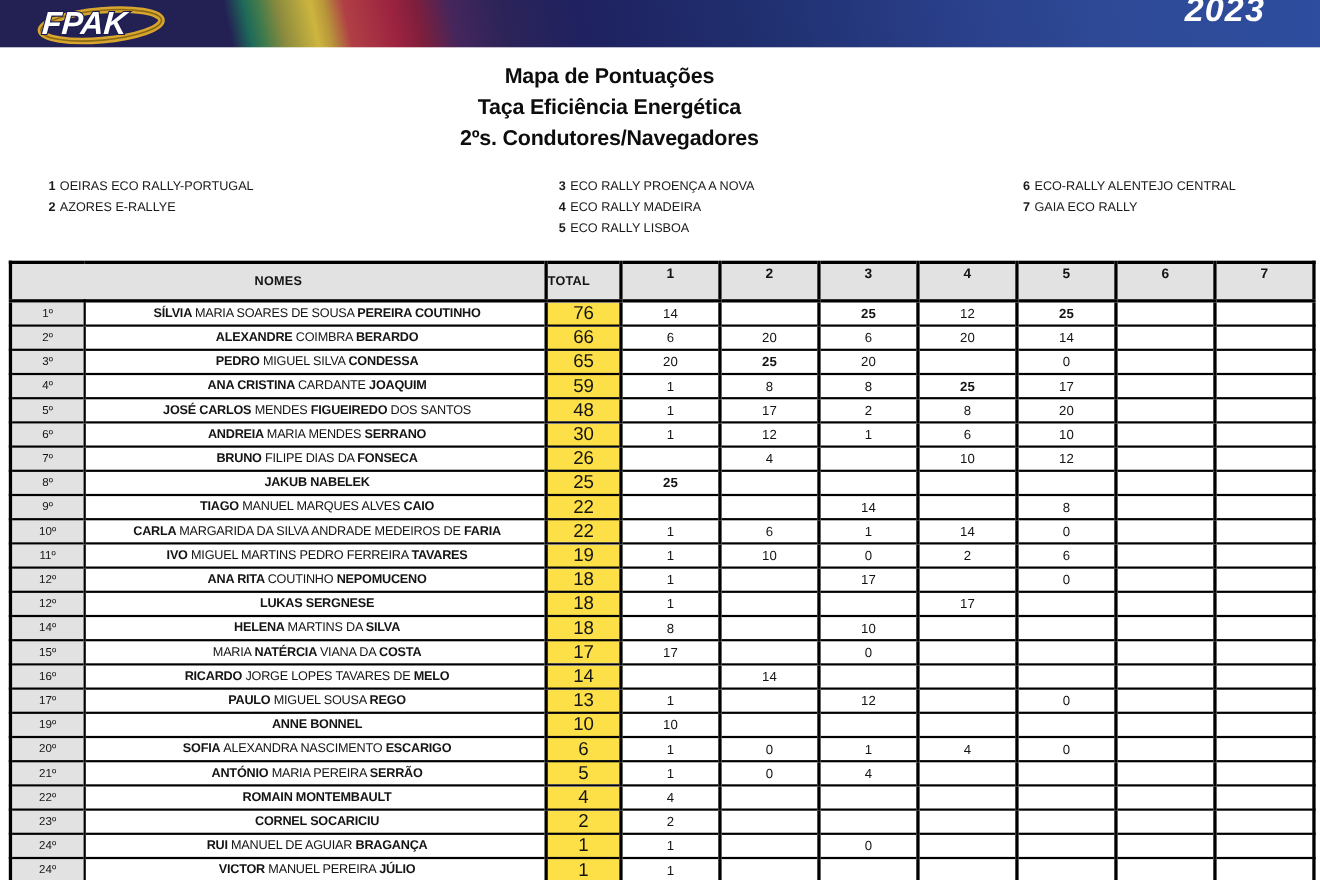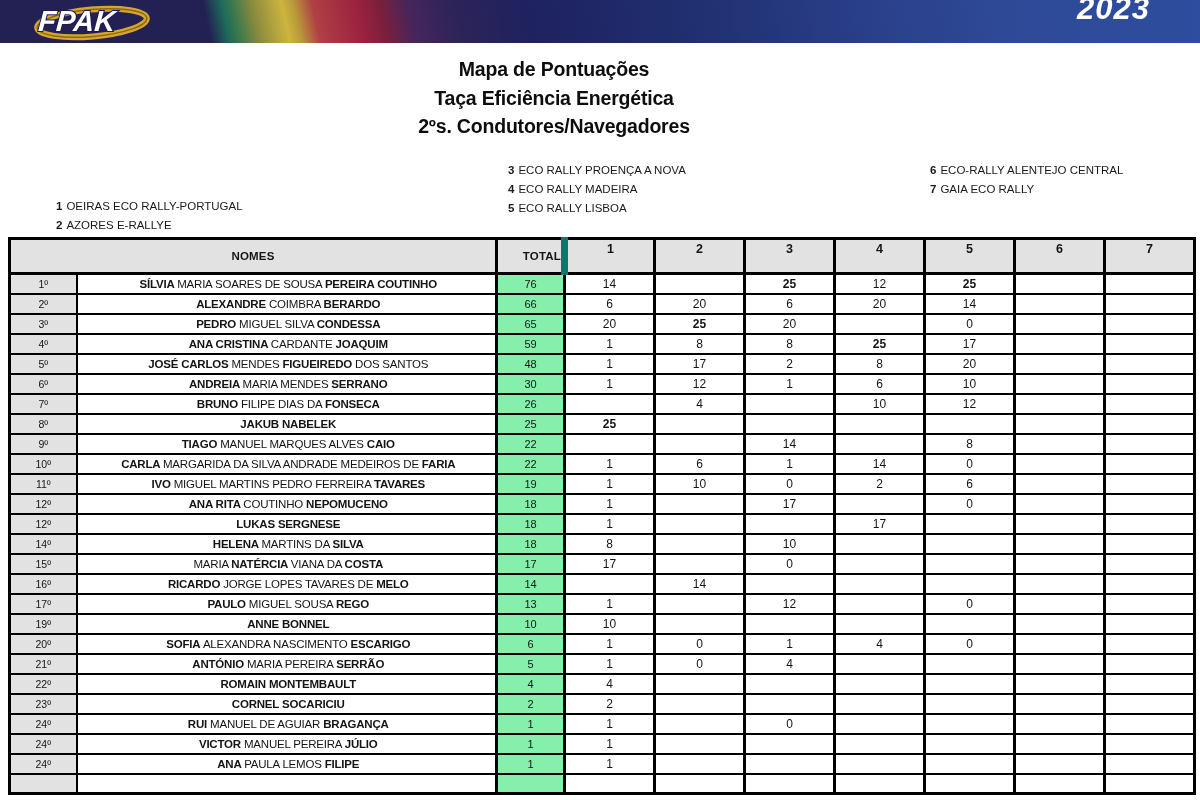--- a/index.html
+++ b/index.html
@@ -29,48 +29,48 @@
   
   .titles {
     position:absolute; left:0; top:55px; width:1108px;
     text-align:center; font-weight:bold; font-size:19.5px; line-height:28.5px;
     color:#0d0d0d; letter-spacing:-0.2px;
   }
 
   
   .events { position:absolute; top:161px; font-size:11.5px; line-height:19px; color:#1a1a1a; }
   .events .num { font-weight:bold; margin-right:4px; }
-  .events-col1 { left:56px;margin-top:36px; }
+  .events-col1 { left:44px; }
   .events-col2 { left:508px; }
   .events-col3 { left:930px; }
 
   
   table.results {
     position:absolute; left:8px; top:237px;
     border-collapse:collapse; table-layout:fixed;
     border:3px solid #000;
     font-size:11.5px;
   }
   .results th, .results td { overflow:hidden; white-space:nowrap; }
   .results thead th {
     background:#e2e2e2; border-bottom:3px solid #000;
     height:35px; font-size:11.5px; letter-spacing:0.2px;
   }
   .results th.h-nomes { vertical-align:middle; text-align:center; }
-  .results th.h-total { vertical-align:middle; text-align:right;
-                        border-left:3px solid #000; border-right:7px solid #0f766e; }
+  .results th.h-total { vertical-align:middle; text-align:left;
+                        border-left:3px solid #000; border-right:2px solid #0f766e; }
   .results th.h-round { vertical-align:top; text-align:center; padding-top:2px;
                         font-size:12.5px; border-left:3px solid #000; }
   .results tbody tr { height:20px; }
   .results tbody td { border-top:2px solid #000; height:20px; vertical-align:middle; }
   td.pos   { background:#e2e2e2; text-align:center; font-size:10.5px;
              border-right:2px solid #000; }
   td.name  { padding-left:4px; text-align:center; font-size:11.5px; letter-spacing:-0.2px; }
   td.name .seg-bold { font-weight:bold; }
-  td.total { background:#86efac; text-align:center; font-size:11px;
+  td.total { background:#fde047; text-align:center; font-size:17px;
              border-left:3px solid #000; border-right:3px solid #000; }
   td.pt    { text-align:center; font-size:12px; border-left:3px solid #000; }
   td.pt.max { font-weight:bold; }
 </style>
 </head>
 <body>
 
 <div class="banner">
   <div class="logo-wrap">
     <svg width="145" height="43" viewBox="0 0 145 43">

